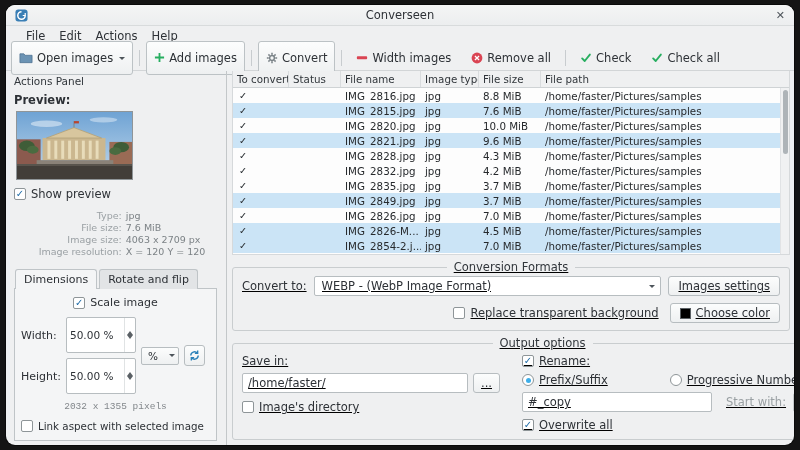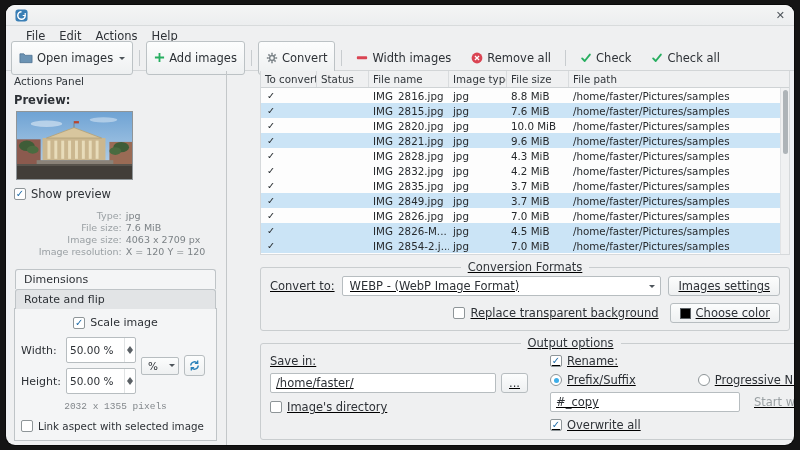--- a/index.html
+++ b/index.html
@@ -16,45 +16,45 @@
   .menubar{height:19px;flex:0 0 19px;display:flex;align-items:center;padding-left:13px;}
   .menuitem{font-size:11.5px;color:#2d3136;padding:1px 7px;border-radius:2px;}
   
   .toolbar{height:26px;flex:0 0 26px;display:flex;align-items:center;gap:4px;padding:2px 5px;border-bottom:1px solid #d2d5d7;}
   .tbtn{display:inline-flex;align-items:center;gap:4px;height:34px;padding:0 7px;font-size:11.5px;color:#2d3136;
     border:1px solid #bcc2c5;border-radius:3px;background:linear-gradient(#fcfdfd,#eef0f1);white-space:nowrap;}
   .tbtn.flat{border-color:transparent;background:transparent;}
   .tsep{width:1px;height:16px;background:#c8cccf;margin:0 2px;flex:0 0 1px;}
   .caret{width:0;height:0;border:3.5px solid transparent;border-top-color:#4e555b;margin-top:4px;margin-left:2px;}
   
-  .body{flex:1;display:flex;min-height:0;gap:28px;}
+  .body{flex:1;display:flex;min-height:0;}
   .panel{width:221px;flex:0 0 221px;border-right:1px solid #c3c7c9;padding:2px 8px 4px;display:flex;flex-direction:column;overflow:hidden;}
   .panel-title{font-size:10.5px;color:#31363b;padding:2px 0 5px;}
   .preview-label{font-size:11.5px;font-weight:bold;color:#2d3136;margin:1px 0 4px;}
   .preview-img{width:117px;height:103px;margin-left:2px;border:1px solid #8f9598;display:block;}
   .cbrow{display:flex;align-items:center;gap:5px;margin-top:7px;font-size:11.5px;color:#2d3136;}
   .cb{width:12px;height:12px;flex:0 0 12px;border:1px solid #8e9598;border-radius:2px;background:#fff;
     display:inline-flex;align-items:center;justify-content:center;position:relative;}
   .cb.on::after{content:"✓";font-size:10px;font-weight:bold;color:#1f6ca8;line-height:1;}
   .radio{width:12px;height:12px;flex:0 0 12px;border:1px solid #8e9598;border-radius:50%;background:#fff;position:relative;}
   .radio.on::after{content:"";position:absolute;inset:2.5px;border-radius:50%;background:#3daee9;}
   .info{display:grid;grid-template-columns:auto auto;column-gap:4px;row-gap:1px;margin:9px 0 0 12px;
     font-size:9.5px;}
   .info .lab{color:#9aa0a4;text-align:right;}
   .info .val{color:#7c8286;}
   
-  .tabs{display:flex;margin-top:11px;padding-left:1px;flex-direction:column;}
+  .tabs{display:flex;margin-top:11px;padding-left:1px;}
   .tab{font-size:11px;color:#2d3136;padding:3px 8px;border:1px solid #bfc4c7;border-bottom:none;
     border-radius:3px 3px 0 0;background:#e2e4e6;margin-right:2px;position:relative;top:1px;}
   .tab.active{background:#f4f5f6;z-index:2;}
   .tabpage{border:1px solid #bfc4c7;background:#f4f5f6;padding:7px 6px 8px;margin-right:1px;}
   .center{display:flex;justify-content:center;}
   .dimgrid{display:grid;grid-template-columns:40px 70px 38px 22px;gap:5px 5px;align-items:center;margin-top:8px;}
   .dimlab{font-size:11px;color:#2d3136;}
-  .spinbox{display:flex;align-items:center;height:26px;border:1px solid #b7bdc0;border-radius:2px;background:#fff;overflow:hidden;justify-content:flex-end;}
+  .spinbox{display:flex;align-items:center;height:36px;border:1px solid #b7bdc0;border-radius:2px;background:#fff;overflow:hidden;justify-content:flex-end;}
   .spinbox input{flex:1;min-width:0;border:none;outline:none;font-family:inherit;font-size:10.5px;color:#2d3136;padding:0 3px;background:transparent;}
   .spinbtns{width:11px;flex:0 0 11px;display:flex;flex-direction:column;align-items:center;justify-content:center;gap:2px;border-left:1px solid #e0e3e4;height:100%;}
   .arr-up{width:0;height:0;border:3px solid transparent;border-bottom:4px solid #5a6065;margin-bottom:-1px;}
   .arr-dn{width:0;height:0;border:3px solid transparent;border-top:4px solid #5a6065;margin-top:-1px;}
   .unitsel{grid-row:1/3;grid-column:3;align-self:center;height:18px;border:1px solid #b7bdc0;border-radius:2px;background:linear-gradient(#fcfdfd,#eef0f1);
     display:flex;align-items:center;justify-content:space-between;padding:0 3px 0 6px;font-size:10.5px;color:#2d3136;}
   .syncbtn{grid-row:1/3;grid-column:4;align-self:center;width:21px;height:21px;border:1px solid #b7bdc0;border-radius:3px;
     background:linear-gradient(#fcfdfd,#eef0f1);display:flex;align-items:center;justify-content:center;}
   .pixnote{text-align:center;font-size:9.5px;color:#82878b;margin-top:7px;font-family:Liberation Mono, monospace;}
   .linkrow{margin-top:8px;font-size:10.3px;}
@@ -102,20 +102,21 @@
 <div class="window">
 
   <div class="titlebar">
     <span style="z-index:2;display:inline-flex;">
       <svg width="13" height="13" viewBox="0 0 14 14">
           <rect x="0.5" y="0.5" width="13" height="13" rx="3" fill="#3a7fb5"></rect>
           <path d="M7 3a4 4 0 1 0 4 4" fill="none" stroke="#fff" stroke-width="1.6"></path>
           <path d="M11 4.2V7H8.3" fill="none" stroke="#fff" stroke-width="1.3"></path>
         </svg>
     </span>
+    <span class="title">Converseen</span>
     <span class="closebtn">✕</span>
   </div>
 
   <div class="menubar">
     <span class="menuitem">File</span>
     <span class="menuitem">Edit</span>
     <span class="menuitem">Actions</span>
     <span class="menuitem">Help</span>
   </div>
 

